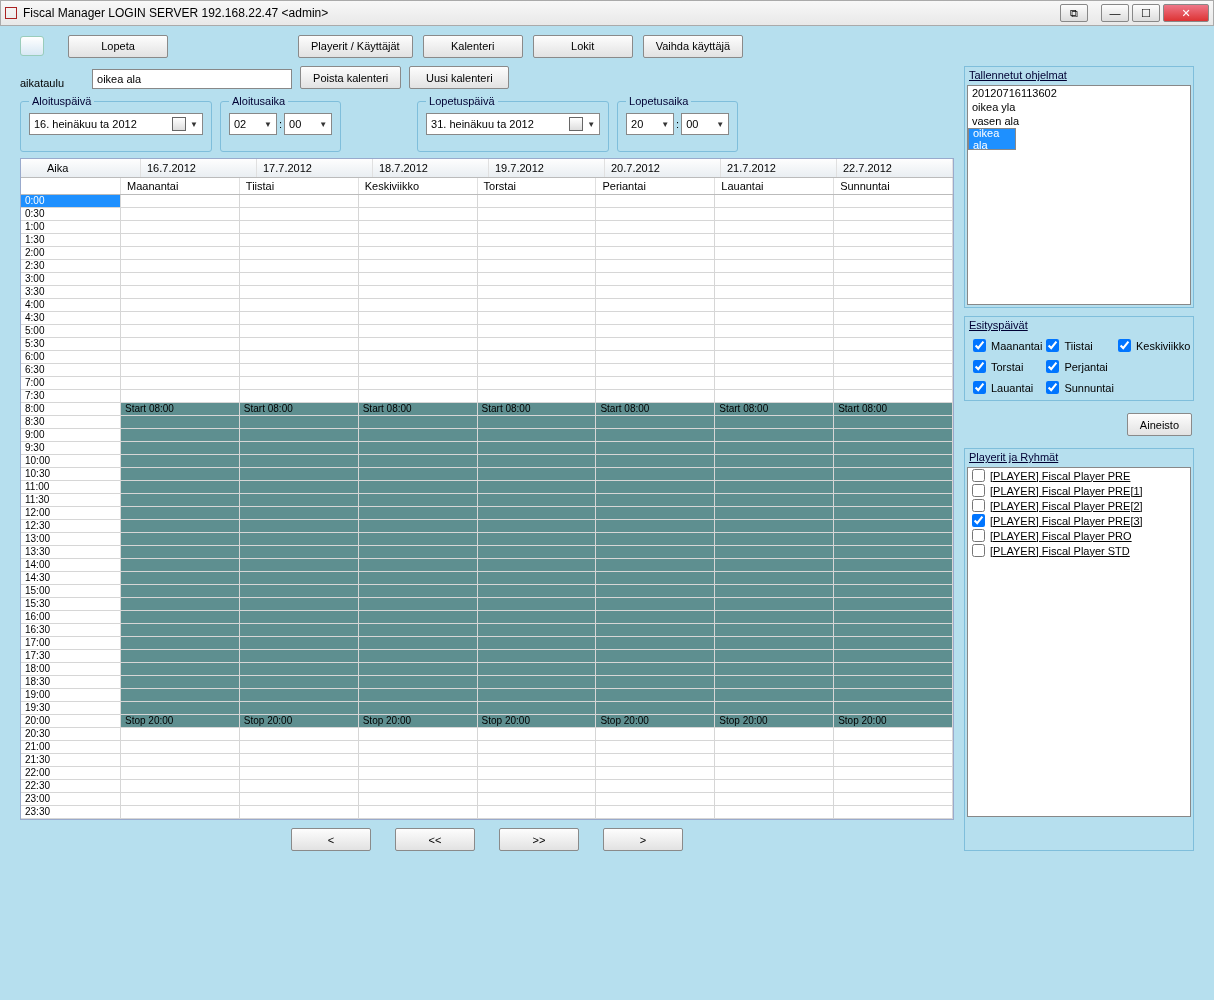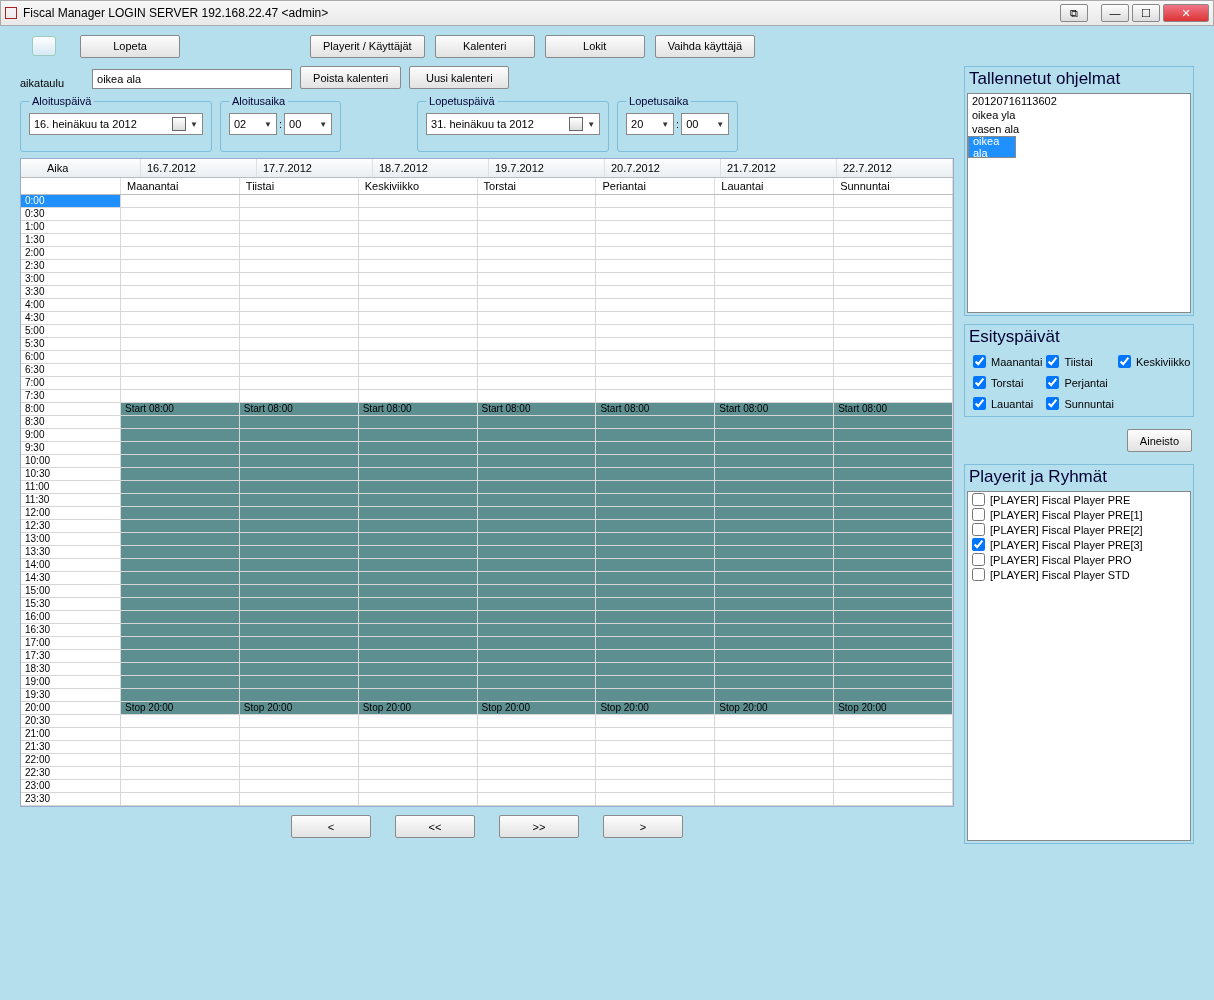--- a/index.html
+++ b/index.html
@@ -8,21 +8,21 @@
 
 .titlebar { height: 26px; background: linear-gradient(#f8f8f8,#e8e8e8); border: 1px solid #aaa; display: flex; align-items: center; padding: 0 4px; position: relative; }
 .titlebar .app-icon { width: 12px; height: 12px; border: 1px solid #a22; margin-right: 6px; }
 .titlebar .title { font-size: 12px; color: #000; flex: 1; }
 .titlebar .winbtns { display: flex; gap: 3px; }
 .titlebar .winbtn { width: 28px; height: 18px; background: linear-gradient(#fdfdfd,#ddd); border: 1px solid #888; border-radius: 2px; display:flex; align-items:center; justify-content:center; }
 .titlebar .winbtn.close { background: linear-gradient(#e78,#d33); color:#fff; width: 46px; }
 .titlebar .popbtn { width: 28px; height: 18px; background: linear-gradient(#fdfdfd,#ddd); border: 1px solid #888; border-radius: 2px; display:flex; align-items:center; justify-content:center; margin-right:10px; }
 
 
-.toolbar { height: 40px; display:flex; align-items:center; padding: 0 20px; gap: 0; background:#b6dfee;margin-left:12px; }
+.toolbar { height: 40px; display:flex; align-items:center; padding: 0 20px; gap: 0; background:#b6dfee; }
 .tbicon { width: 24px; height: 20px; background: linear-gradient(#fff,#d8e8f4); border: 1px solid #9cb; border-radius: 3px; margin-right: 24px; }
 .btn { height: 23px; padding: 0 12px; background: linear-gradient(#fdfdfd,#e2e2e2); border: 1px solid #8a8a8a; border-radius: 2px; display:inline-flex; align-items:center; justify-content:center; cursor:pointer; min-width:100px; }
 .toolbar .btn { margin-right: 10px; }
 .toolbar .gap { width: 120px; }
 
 
 .main { display:flex; padding: 0 20px 20px 20px; gap: 10px; }
 .left { flex: 1; }
 .right { width: 230px; display:flex; flex-direction:column; gap:8px; }
 
@@ -51,29 +51,29 @@
 .slotrow.sel0 > div:first-child { background:#1e90ff; color:#fff; }
 .slotrow .fill { background:#5e8f90; color:#000; }
 .slotrow > div.empty { background:#fff; }
 
 
 .navrow { display:flex; gap: 24px; justify-content:center; margin-top: 8px; }
 .navrow .btn { min-width: 80px; }
 
 
 .panel { border:1px solid #7fbedb; background: transparent; }
-.panel .ptitle { font-size:17px; color:#003; padding: 2px 4px; }
+.panel .ptitle { font-size:11px; color:#003; padding: 2px 4px; text-decoration: underline; }
 .listbox { background:#fff; border:1px solid #888; margin: 2px; overflow:auto; }
 .listbox .item { padding: 1px 4px; }
 .listbox .item.sel { background:#1e90ff; color:#fff; }
 .daygrid { padding: 6px 8px; display:grid; grid-template-columns: repeat(3, 1fr); gap: 8px 4px; }
 .cb { display:flex; align-items:center; gap: 5px; }
 .cb input { width:13px; height:13px; }
 .right .btn.aineisto { float:right; margin: 4px 2px; min-width: 60px; }
-.playerlist { background:#fff; border:1px solid #888; margin:2px; height: 350px; }
+.playerlist { background:#fff; border:1px solid #888; margin:2px; height: 350px; text-decoration: underline; }
 .playerlist .item { padding:1px 4px; display:flex; align-items:center; gap:5px;}
 .playerlist input { width:13px;height:13px;}
 
 .colon { padding: 0 2px; }
 </style>
 </head>
 <body>
 
 <div class="titlebar">
   <span class="app-icon"></span>
@@ -536,20 +536,30 @@
             <div>17:30</div>
             <div class="fill"></div>
             <div class="fill"></div>
             <div class="fill"></div>
             <div class="fill"></div>
             <div class="fill"></div>
             <div class="fill"></div>
             <div class="fill"></div>
           </div>
           <div class="slotrow">
+            <div>18:00</div>
+            <div class="fill"></div>
+            <div class="fill"></div>
+            <div class="fill"></div>
+            <div class="fill"></div>
+            <div class="fill"></div>
+            <div class="fill"></div>
+            <div class="fill"></div>
+          </div>
+          <div class="slotrow">
             <div>18:30</div>
             <div class="fill"></div>
             <div class="fill"></div>
             <div class="fill"></div>
             <div class="fill"></div>
             <div class="fill"></div>
             <div class="fill"></div>
             <div class="fill"></div>
           </div>
           <div class="slotrow">

